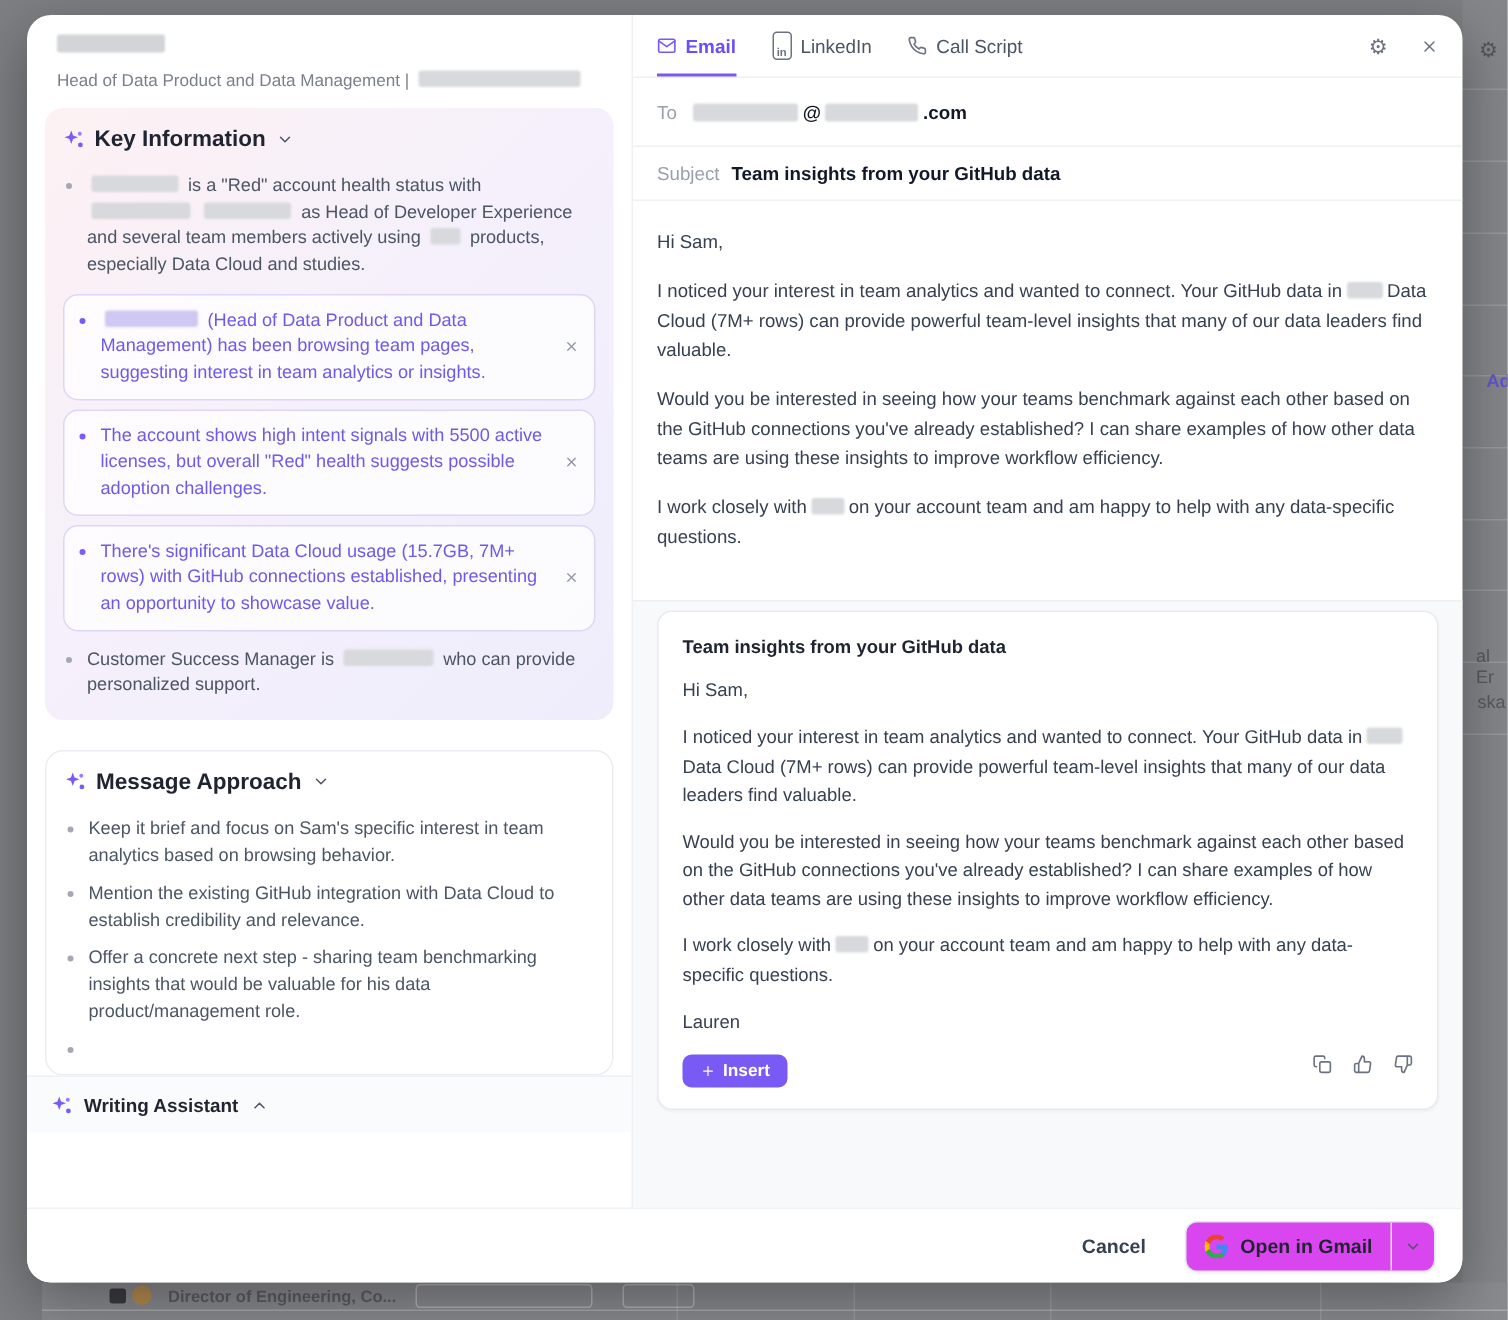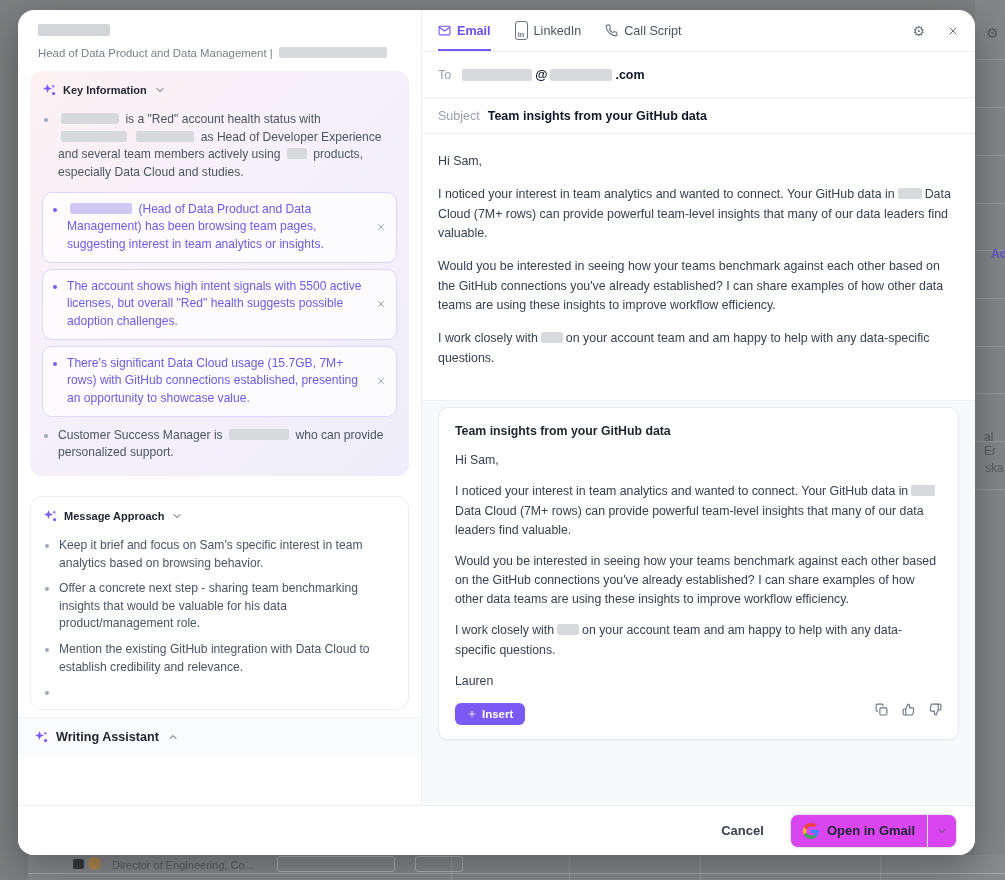--- a/index.html
+++ b/index.html
@@ -14,21 +14,21 @@
   
   .bg-right-strip { position:absolute; left:975px; top:0; width:30px; height:880px; background:#85868a; }
   .bg-right-strip .row-line { position:absolute; left:0; width:30px; height:1px; background:rgba(255,255,255,.16); }
   .bg-gear { position:absolute; left:986px; top:25px; font-size:14px; color:#54555a; }
   .bg-ad { position:absolute; left:991px; top:247px; font-size:12px; font-weight:700; color:#6055c9; }
   .bg-aler { position:absolute; left:984px; top:430px; font-size:12px; color:#58595e; }
   .bg-ska { position:absolute; left:985px; top:461px; font-size:12px; color:#58595e; }
   .bg-bottom-strip { position:absolute; left:28px; top:855px; width:977px; height:25px; background:#8a8b8f; }
   .bg-bottom-strip .av1 { position:absolute; left:45px; top:4px; width:11px; height:10px; background:#3b3c40; border-radius:2px; }
   .bg-bottom-strip .av2 { position:absolute; left:60px; top:2px; width:13px; height:13px; background:#b78c51; border-radius:50%; }
-  .bg-bottom-strip .rowtext { position:absolute; left:84px; top:4px; font-size:11px; font-weight:400; color:#5c5d62; white-space:nowrap; }
+  .bg-bottom-strip .rowtext { position:absolute; left:84px; top:4px; font-size:11px; font-weight:700; color:#5c5d62; white-space:nowrap; }
   .bg-bottom-strip .pill { position:absolute; top:1px; height:16px; border:1px solid rgba(255,255,255,.35); border-radius:3px; }
   .bg-bottom-strip .vline { position:absolute; top:0; width:1px; height:25px; background:rgba(255,255,255,.15); }
   .bg-bottom-strip .hline { position:absolute; left:0; top:18px; width:977px; height:1px; background:rgba(255,255,255,.28); }
 
   
   .modal {
     position:absolute; left:18px; top:10px; width:957px; height:845px;
     background:#fff; border-radius:16px;
     box-shadow:0 12px 40px rgba(0,0,0,.35);
     display:flex; flex-direction:column; overflow:hidden;
@@ -39,21 +39,21 @@
   .left-panel { width:404px; border-right:1px solid #eef0f3; position:relative; overflow:hidden; }
   .profile { padding:12px 20px 0 20px; }
   .name-chip { display:inline-block; width:72px; height:12px; background:#d2d4d8; border-radius:2px; filter:blur(.6px); }
   .profile-sub { margin-top:7px; font-size:11.4px; color:#7a8089; white-space:nowrap; }
   .profile-sub .blur { height:11px; }
 
   .panel-card { margin:12px 12px 0 12px; border-radius:12px; padding:12px 12px 10px 12px; }
   .key-info { background:linear-gradient(135deg,#fdf1f3 0%,#f5f0fb 45%,#efedfb 100%); }
   .msg-approach { background:#fff; border:1px solid #ecedf3; margin-top:20px; }
   .sec-head { display:flex; align-items:center; gap:7px; cursor:pointer; }
-  .sec-title { font-size:11px; font-weight:700; color:#1f2430; }
+  .sec-title { font-size:15px; font-weight:700; color:#1f2430; }
   .chev { color:#4b5563; display:inline-flex; }
   .bullets { margin-top:10px; }
   .bullet { display:flex; gap:8px; padding:4px 2px; font-size:12.1px; line-height:1.46; color:#4b5563; }
   .dot { width:6px; flex:0 0 6px; margin-top:7px; height:4px; }
   .dot::before { content:""; display:block; width:4px; height:4px; border-radius:50%; background:#a3a8b3; }
   .hl-box { position:relative; border:1px solid #ddd6f8; background:rgba(255,255,255,.75); border-radius:10px; padding:8px 26px 8px 10px; margin:6px 0; display:flex; gap:8px; font-size:12.1px; line-height:1.46; color:#6d5ae8; }
   .hl-box .dot::before { background:#7c5af7; }
   .hl-close { position:absolute; right:8px; top:calc(50% - 7px); width:14px; height:14px; display:flex; align-items:center; justify-content:center; color:#8d93a5; cursor:pointer; }
   .blur { display:inline-block; height:11px; background:#d7d9dc; border-radius:2px; vertical-align:-1px; margin:0 3px; filter:blur(.6px); }
   .blur.purple { background:#cfc8f2; }
@@ -231,25 +231,25 @@
               </svg>
           </span>
         </div>
         <div class="bullets">
           <div class="bullet">
               <span class="dot"></span>
               <span>Keep it brief and focus on Sam's specific interest in team analytics based on browsing behavior.</span>
             </div>
           <div class="bullet">
               <span class="dot"></span>
+              <span>Mention the existing GitHub integration with Data Cloud to establish credibility and relevance.</span>
+            </div>
+          <div class="bullet">
+              <span class="dot"></span>
               <span>Offer a concrete next step - sharing team benchmarking insights that would be valuable for his data product/management role.</span>
-            </div>
-          <div class="bullet">
-              <span class="dot"></span>
-              <span>Mention the existing GitHub integration with Data Cloud to establish credibility and relevance.</span>
             </div>
           <div class="bullet">
             <span class="dot"></span>
           </div>
         </div>
       </div>
 
       <div class="wa-bar">
         <svg width="14" height="14" viewBox="0 0 14 14">
           <path d="M5.5 1 L6.7 4.3 L10 5.5 L6.7 6.7 L5.5 10 L4.3 6.7 L1 5.5 L4.3 4.3 Z" fill="#7c5af7"></path>

